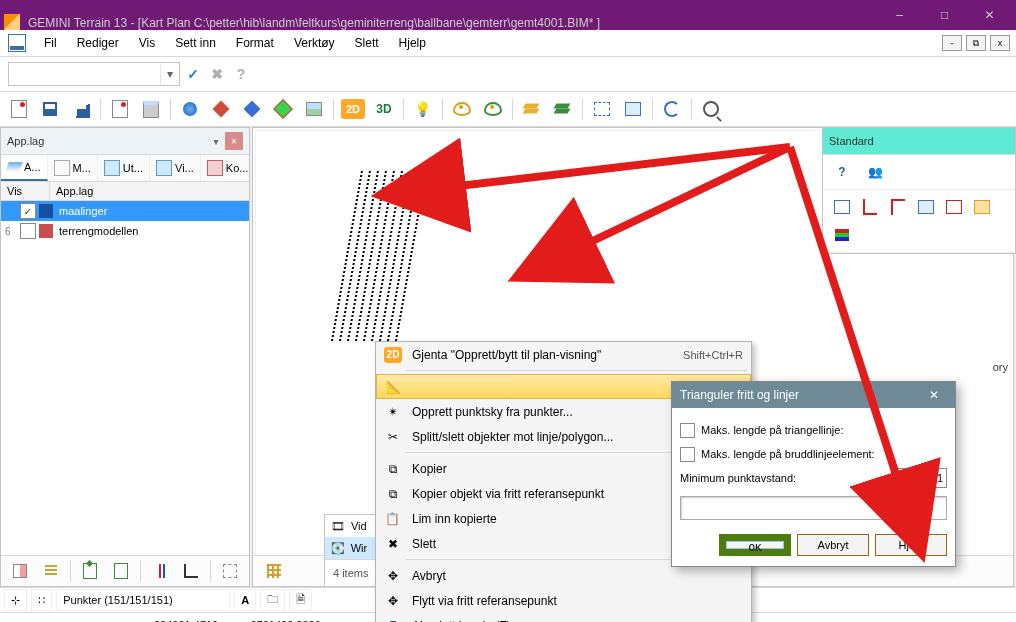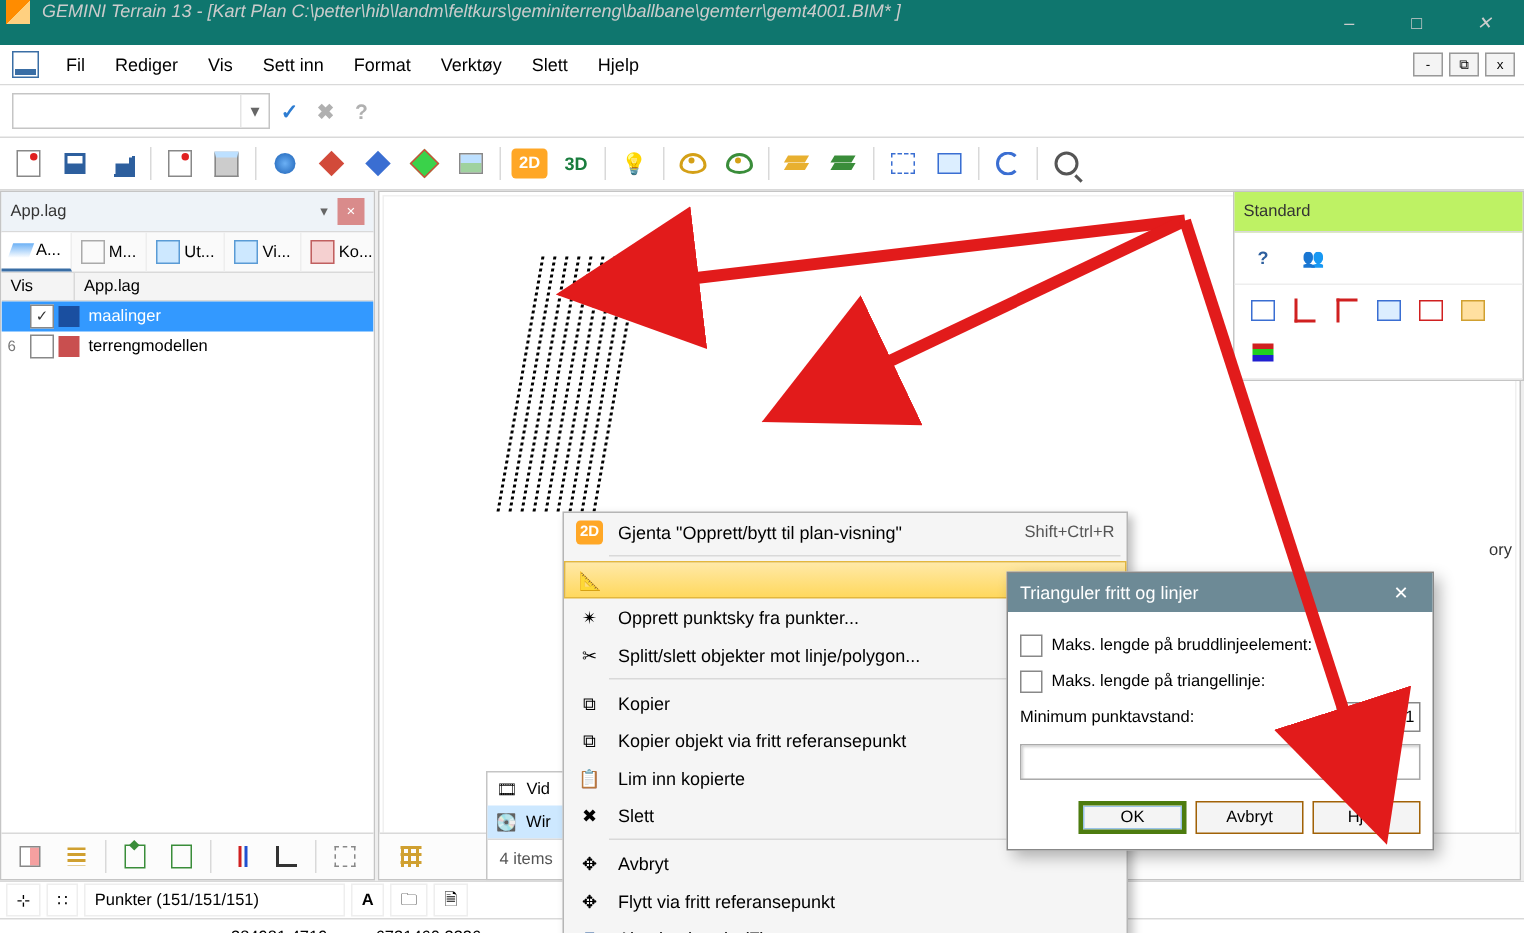--- a/index.html
+++ b/index.html
@@ -1,16 +1,16 @@
 <!DOCTYPE html>
 <html><head>
 <meta charset="utf-8">
 <style>
   html,body{margin:0;padding:0;font-family:"Segoe UI",Tahoma,sans-serif;font-size:12px;color:#000;background:#fff;overflow:hidden;}
-  .titlebar{height:30px;background:#0f766e;color:#ccc;display:flex;align-items:flex-start;padding:0 4px;font-style:italic;}
+  .titlebar{height:30px;background:#701a75;color:#ccc;display:flex;align-items:flex-end;padding:0 4px;}
   .titlebar .app-icon{width:16px;height:16px;background:linear-gradient(135deg,#ff8c00 50%,#ffd080 50%);margin-right:8px;}
   .titlebar .title{flex:1;font-size:12px;}
   .titlebar .win-btn{width:45px;height:30px;display:flex;align-items:center;justify-content:center;color:#ccc;}
 
   .menubar{height:26px;background:#fff;border-bottom:1px solid #d9d9d9;display:flex;align-items:center;padding:0 4px;}
   .menubar .doc-icon{width:16px;height:16px;background:#fff;border:1px solid #3a6ea5;margin:0 8px 0 4px;position:relative;}
   .menubar .doc-icon::after{content:"";position:absolute;bottom:1px;left:1px;right:1px;height:4px;background:#3a6ea5;}
   .menubar .mitem{padding:6px 10px;height:26px;display:flex;align-items:center;}
   .menubar .spacer{flex:1;}
   .menubar .mdi-btn{width:18px;height:14px;border:1px solid #999;margin:0 2px;font-size:9px;display:flex;align-items:center;justify-content:center;background:#f4f4f4;}
@@ -68,21 +68,21 @@
   .layer-row .sw{width:14px;height:14px;margin-right:6px;}
 
   .bottom-tool{border-top:1px solid #d9d9d9;height:30px;display:flex;align-items:center;padding:0 4px;gap:1px;background:#fcfcfc;}
 
   .canvas{flex:1;background:#fff;border:1px solid #c5c5c5;margin:0 2px;position:relative;}
   .canvas-inner{position:absolute;inset:2px;border:1px solid #f0f0f0;overflow:hidden;}
   .dots{position:absolute;left:90px;top:40px;width:70px;height:170px;transform:skewX(-10deg);}
   .dots .col{position:absolute;top:0;bottom:0;width:1px;border-left:2px dotted #000;}
 
   .std-panel{position:absolute;right:0;top:0;width:192px;background:#fff;border:1px solid #c5c5c5;}
-  .std-panel .panel-head{background:#bef264;}
+  .std-panel .panel-head{background:#5eead4;}
   .std-row{display:flex;padding:6px 8px;gap:12px;border-bottom:1px solid #eee;}
   .sbtn{width:22px;height:22px;display:flex;align-items:center;justify-content:center;}
 
   
   .ctx{position:absolute;left:375px;top:214px;width:375px;background:#f5f5f5;border:1px solid #b5b5b5;box-shadow:3px 3px 6px rgba(0,0,0,0.25);font-size:12px;z-index:20;}
   .ctx-row{display:flex;align-items:center;height:25px;padding:0 8px;gap:10px;}
   .ctx-row.hl{background:linear-gradient(#ffe9a8,#ffd85e);border:1px solid #e3b73e;height:23px;}
   .ctx-row .ico{width:18px;display:flex;justify-content:center;}
   .ctx-row .lbl{flex:1;}
   .ctx-row .sc{color:#555;font-size:11px;}
@@ -94,21 +94,21 @@
   .dlg-title{background:#6d8a96;color:#fff;height:26px;display:flex;align-items:center;padding:0 8px;font-size:12px;}
   .dlg-title .x{margin-left:auto;width:26px;height:26px;display:flex;align-items:center;justify-content:center;}
   .dlg-body{padding:10px 8px;}
   .dlg-row{display:flex;align-items:center;height:24px;font-size:11px;gap:6px;}
   .dlg-row .chk{width:13px;height:13px;border:1px solid #888;background:#fff;}
   .dlg-row .lbl{flex:1;}
   .dlg-row input{width:48px;height:18px;border:1px solid #888;font-size:11px;padding:0 3px;text-align:right;}
   .dlg-inset{margin:6px 0 10px;height:22px;border:1px solid #aaa;box-shadow:inset 1px 1px 2px rgba(0,0,0,0.2);}
   .dlg-btns{display:flex;justify-content:flex-end;gap:6px;padding-top:4px;}
   .dlg-btns button{width:72px;height:22px;border:1px solid #a16207;background:#f4f4f4;font-size:11px;}
-  .dlg-btns button.def{border:3px solid #4d7c0f;box-shadow:0 0 0 1px #9ac3e8 inset;}
+  .dlg-btns button.def{border:7px solid #4d7c0f;box-shadow:0 0 0 1px #9ac3e8 inset;font-family:Liberation Mono, monospace;}
 
   .statusbar{height:24px;border-top:1px solid #d9d9d9;background:#fff;display:flex;align-items:center;font-size:11px;padding:0 4px;gap:4px;}
   .statusbar .cell{border:1px solid #eee;padding:1px 6px;display:flex;align-items:center;gap:4px;height:18px;}
 
   .statusbar3{height:24px;border-top:1px solid #d9d9d9;background:#fff;display:flex;align-items:center;font-size:11px;padding:0 4px;gap:20px;}
 
   .explorer{position:absolute;left:324px;bottom:0;width:380px;background:#fff;border:1px solid #c5c5c5;z-index:5;}
   .exp-row{display:flex;align-items:center;height:22px;padding:0 6px;font-size:11px;gap:6px;}
   .exp-row.sel{background:#cde8ff;}
   .exp-foot{border-top:1px solid #d9d9d9;padding:2px 8px;color:#555;}
@@ -435,25 +435,25 @@
   </div>
 
   <div class="dlg">
     <div class="dlg-title">
         <span>Trianguler fritt og linjer</span>
         <div class="x">✕</div>
       </div>
     <div class="dlg-body">
       <div class="dlg-row">
           <div class="chk"></div>
-          <span class="lbl">Maks. lengde på bruddlinjeelement:</span>
+          <span class="lbl">Maks. lengde på triangellinje:</span>
         </div>
       <div class="dlg-row">
           <div class="chk"></div>
-          <span class="lbl">Maks. lengde på triangellinje:</span>
+          <span class="lbl">Maks. lengde på bruddlinjeelement:</span>
         </div>
       <div class="dlg-row">
           <span class="lbl">Minimum punktavstand:</span>
           <input value="0.1" style="">
         </div>
       <div class="dlg-inset"></div>
       <div class="dlg-btns">
         <button class="def">OK</button>
         <button>Avbryt</button>
         <button>Hjelp</button>

